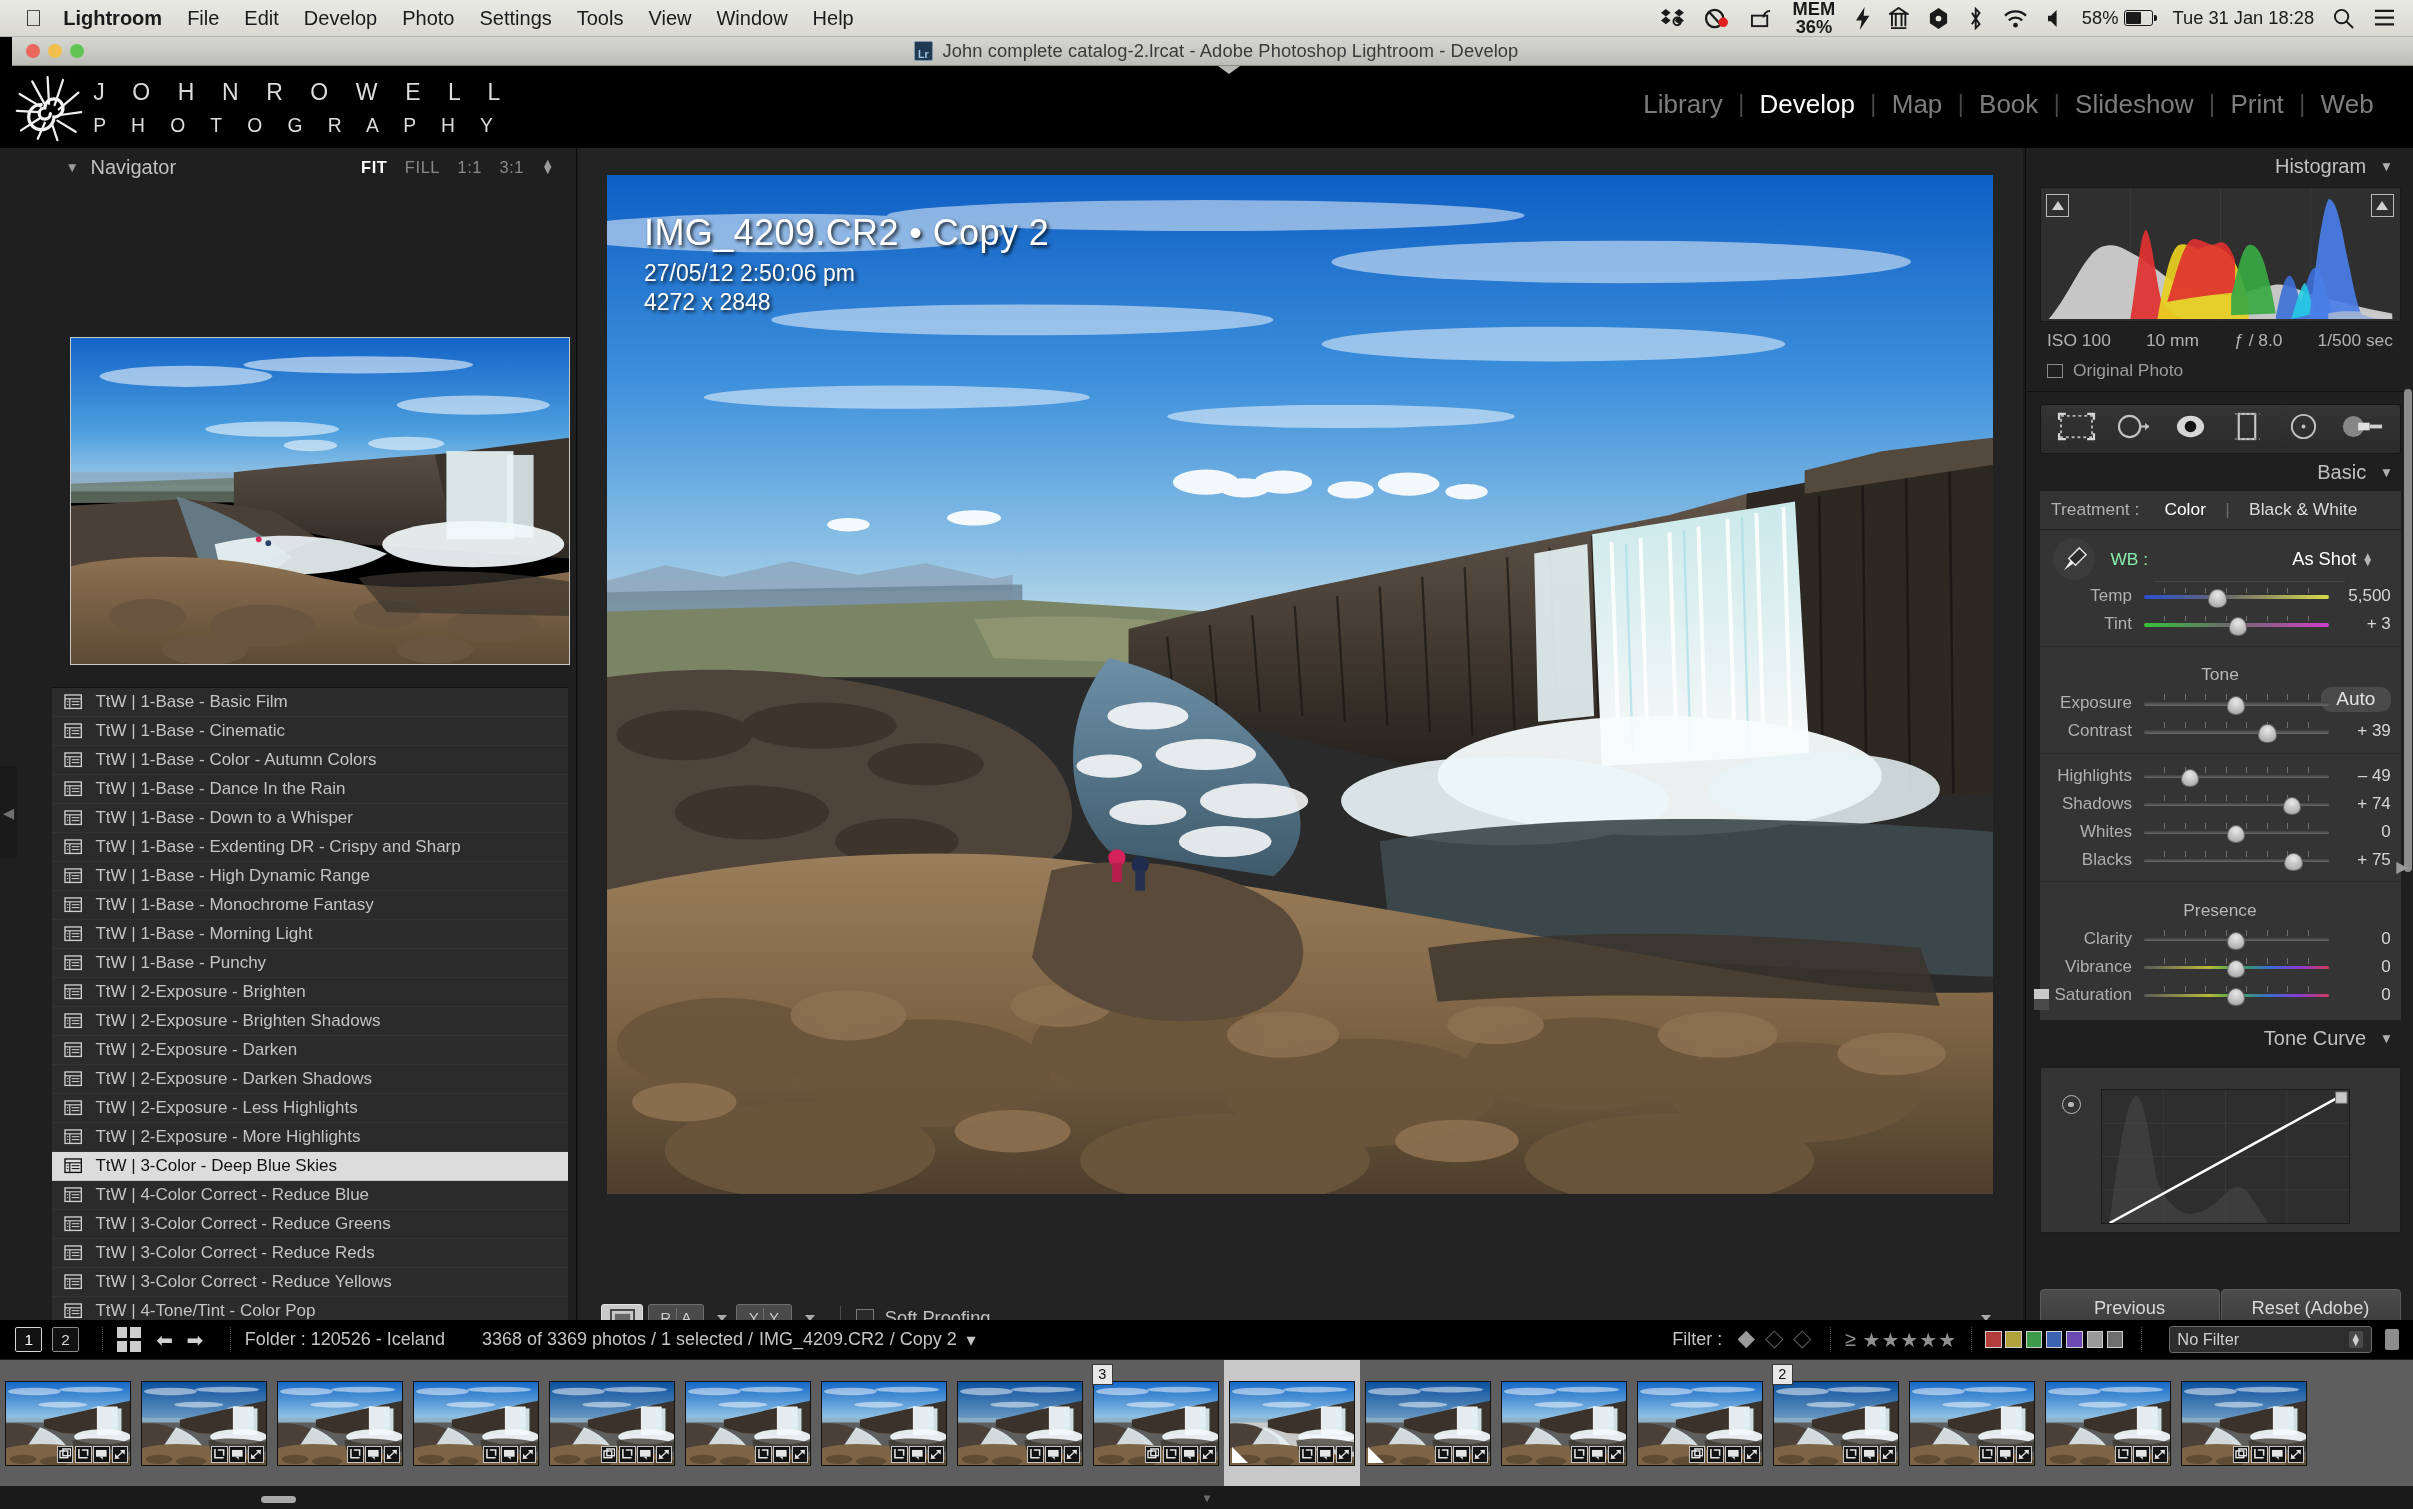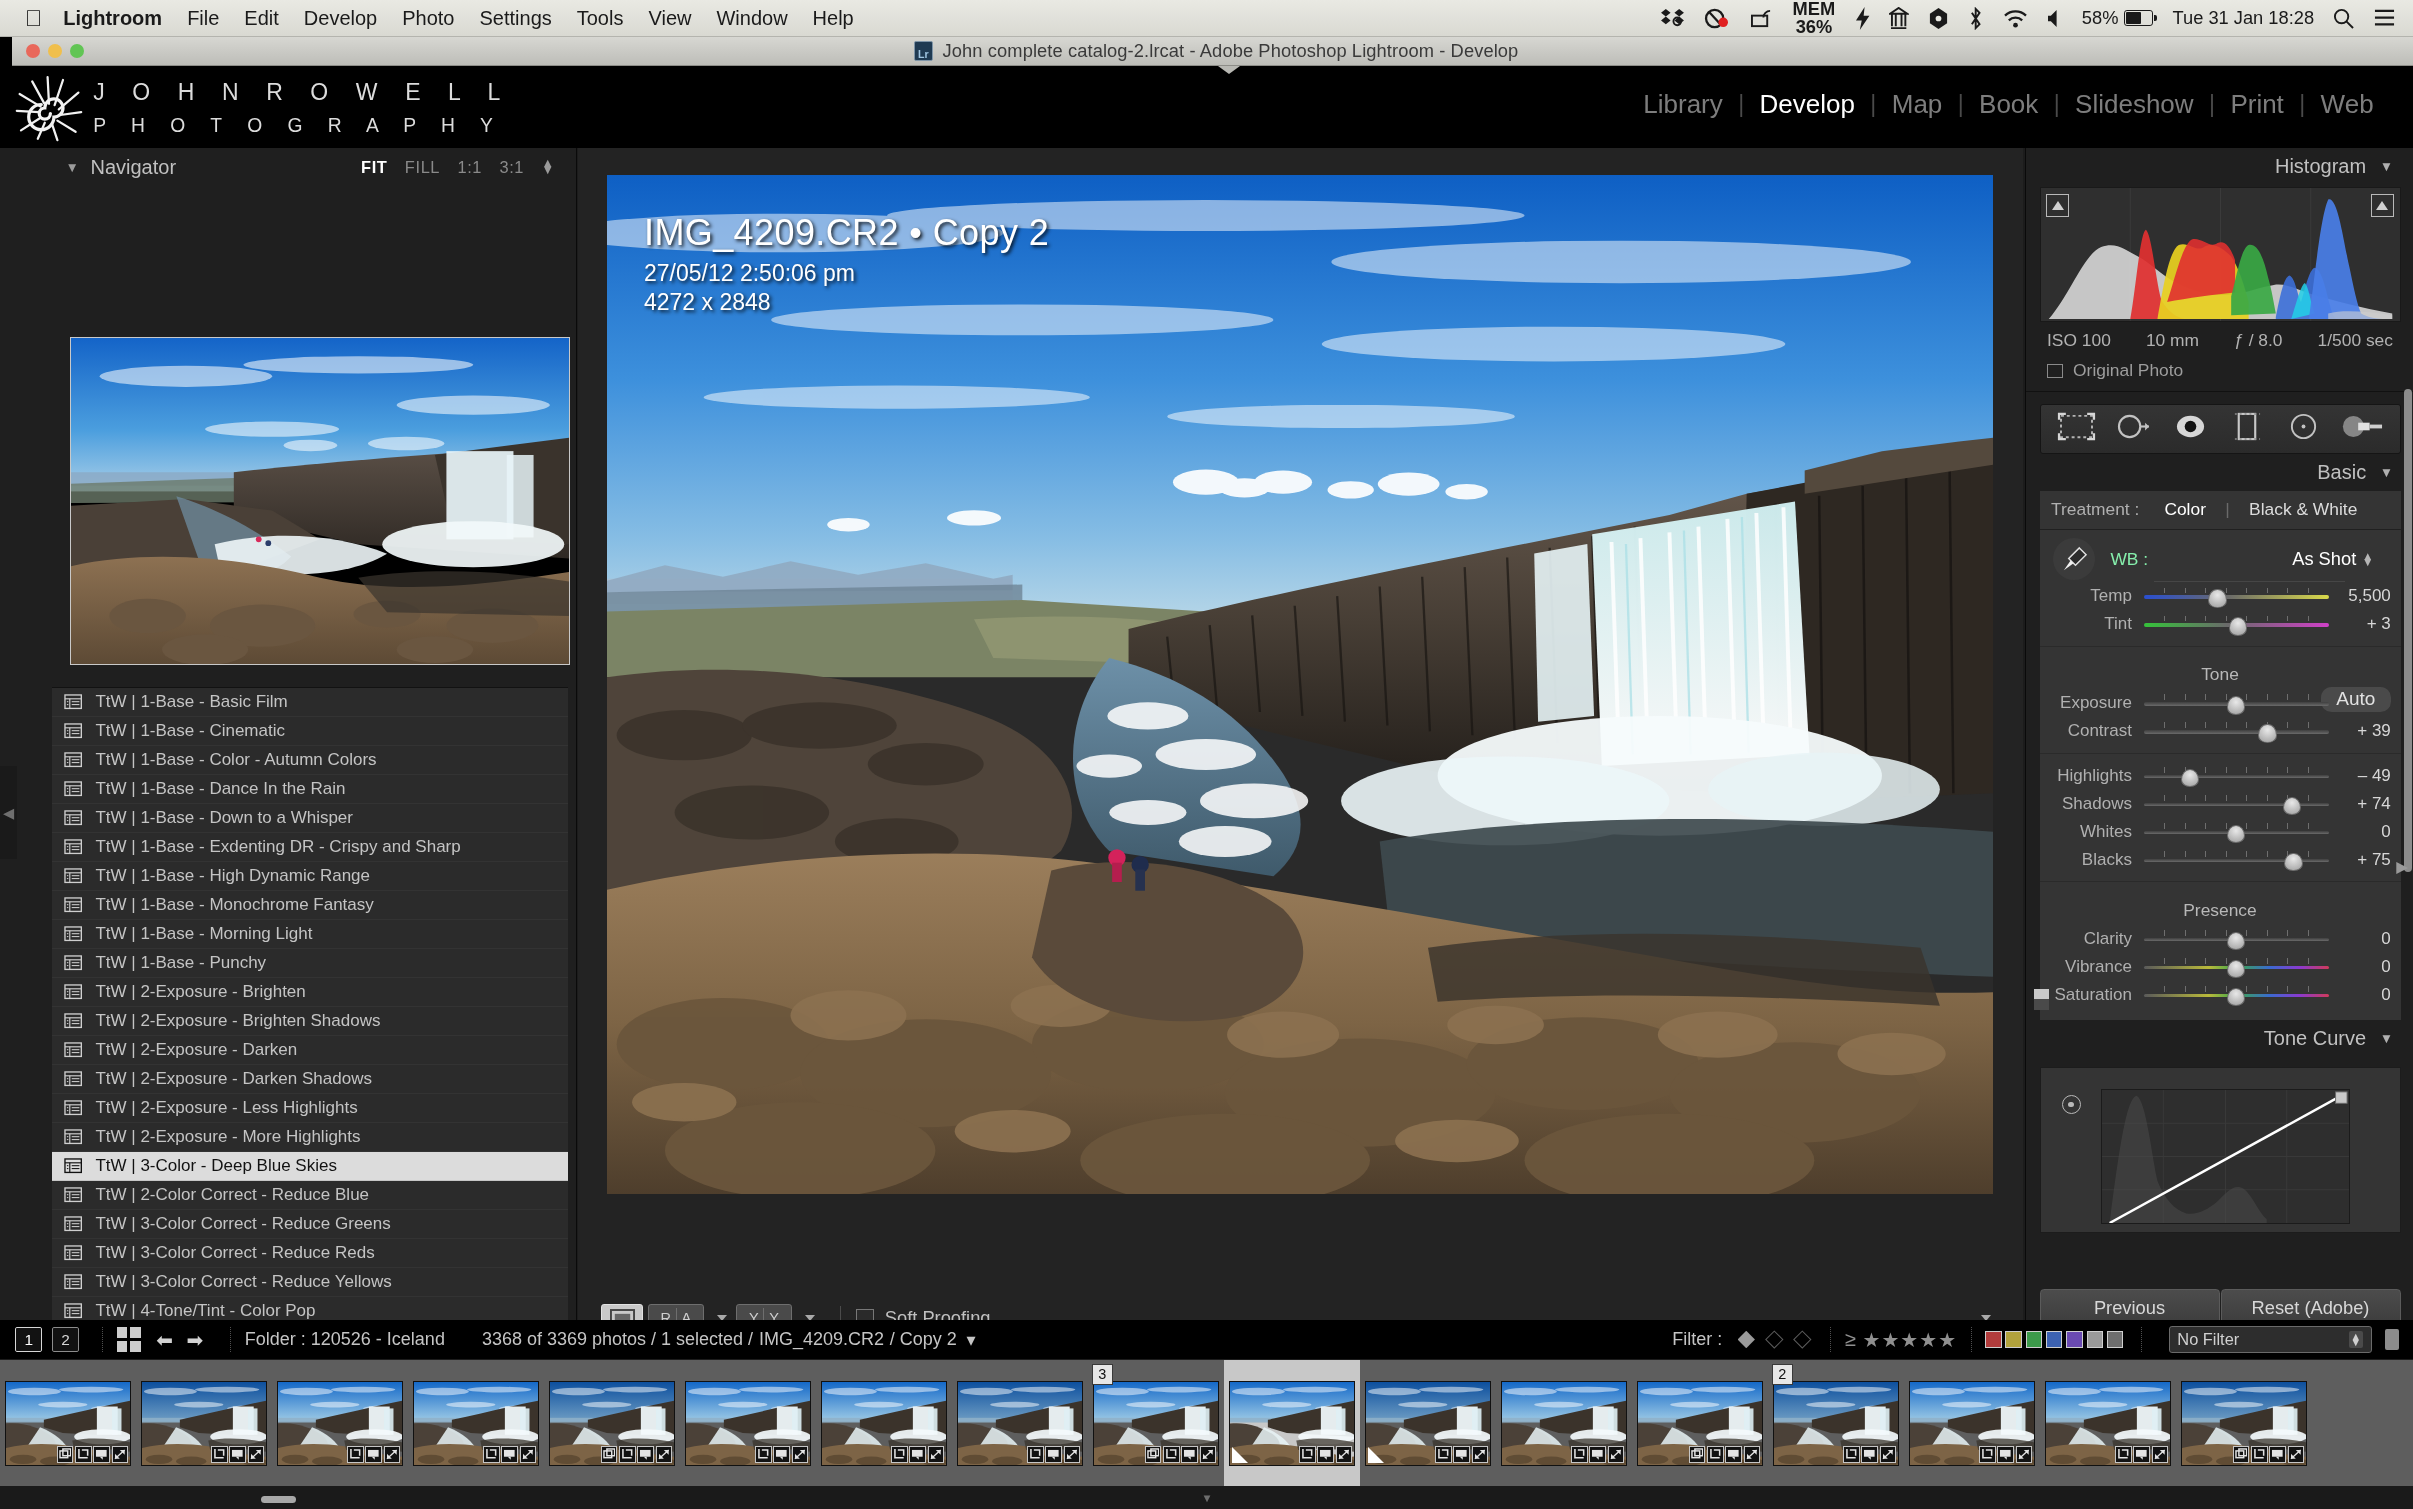--- a/index.html
+++ b/index.html
@@ -657,21 +657,21 @@
             <div class="preset">
               <svg class="pic" viewBox="0 0 19 16">
                 <rect x="1" y="1" width="17" height="14" fill="none" stroke="#cfcfcf" stroke-width="1.4"></rect>
                 <line x1="1" y1="5" x2="18" y2="5" stroke="#cfcfcf" stroke-width="1.2"></line>
                 <line x1="6" y1="5" x2="6" y2="15" stroke="#cfcfcf" stroke-width="1.2"></line>
                 <line x1="8" y1="8" x2="16" y2="8" stroke="#cfcfcf" stroke-width="1.1"></line>
                 <line x1="8" y1="11" x2="16" y2="11" stroke="#cfcfcf" stroke-width="1.1"></line>
                 <line x1="3" y1="8" x2="4.5" y2="8" stroke="#cfcfcf" stroke-width="1.1"></line>
                 <line x1="3" y1="11" x2="4.5" y2="11" stroke="#cfcfcf" stroke-width="1.1"></line>
               </svg>
-              <span>TtW | 2-Color Correct - Reduce Blue</span>
+              <span>TtW | 4-Color Correct - Reduce Blue</span>
             </div>
             <div class="preset">
               <svg class="pic" viewBox="0 0 19 16">
                 <rect x="1" y="1" width="17" height="14" fill="none" stroke="#cfcfcf" stroke-width="1.4"></rect>
                 <line x1="1" y1="5" x2="18" y2="5" stroke="#cfcfcf" stroke-width="1.2"></line>
                 <line x1="6" y1="5" x2="6" y2="15" stroke="#cfcfcf" stroke-width="1.2"></line>
                 <line x1="8" y1="8" x2="16" y2="8" stroke="#cfcfcf" stroke-width="1.1"></line>
                 <line x1="8" y1="11" x2="16" y2="11" stroke="#cfcfcf" stroke-width="1.1"></line>
                 <line x1="3" y1="8" x2="4.5" y2="8" stroke="#cfcfcf" stroke-width="1.1"></line>
                 <line x1="3" y1="11" x2="4.5" y2="11" stroke="#cfcfcf" stroke-width="1.1"></line>

